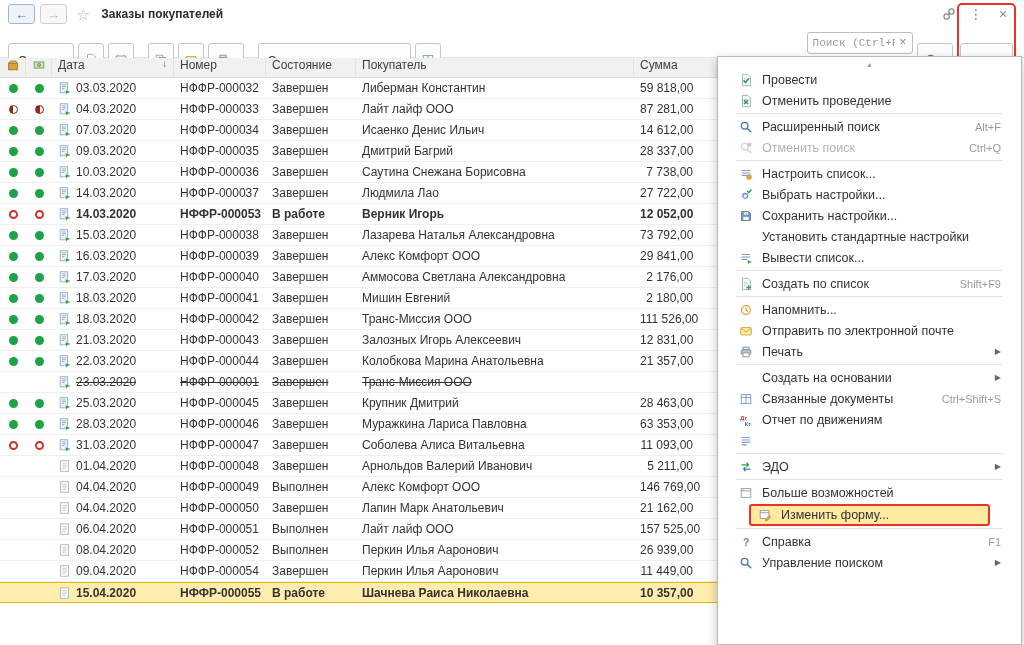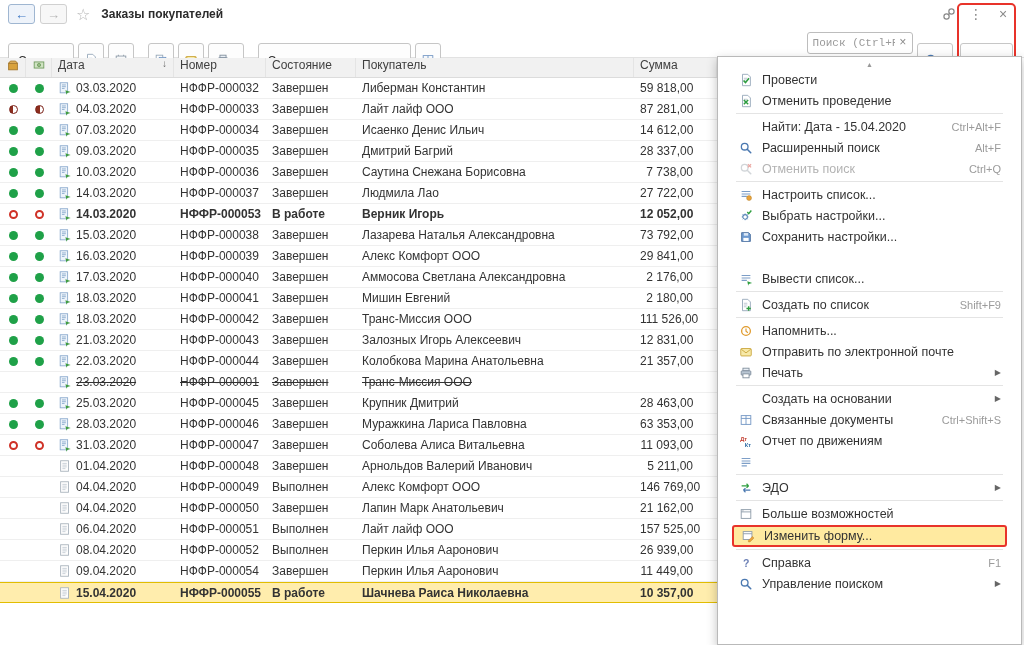--- a/index.html
+++ b/index.html
@@ -58,21 +58,21 @@
   .menu { position:absolute; top:56px; left:717px; width:305px; bottom:0; background:#fff;
           border:1px solid #b9b9b9; box-shadow:0 4px 10px rgba(0,0,0,.25); padding:2px 12px; overflow:hidden; z-index:5; }
   .scrollup { height:10px; display:flex; align-items:center; justify-content:center; color:#999; font-size:7px; }
   .mi { height:21px; display:flex; align-items:center; padding:0 8px 0 7px; gap:7px; }
   .mi .ic { width:18px; height:16px; flex:none; display:flex; align-items:center; justify-content:center; }
   .mi .lbl { flex:1; white-space:nowrap; overflow:hidden; font-size:12.5px; color:#333; }
   .mi .sc { color:#9b9b9b; font-size:11px; }
   .mi .sub { color:#666; font-size:8px; }
   .mi.disabled .lbl { color:#b3b3b3; }
   .mi.disabled .ic { opacity:.45; }
-  .mi.highlight { border:2px solid #e8332a; background:#ffeaa0; border-radius:3px; margin:1px 2px; padding-left:5px; height:22px; }
+  .mi.highlight { border:2px solid #e8332a; background:#ffeaa0; border-radius:3px; margin:1px 19px; padding-left:5px; height:22px; }
   .msep { height:1px; background:#e4e4e4; margin:2px 6px; }
 </style>
 </head>
 <body>
 
 <div class="titlebar">
   <div class="navbtn">
       <span>←</span>
     </div>
   <div class="navbtn disabled">
@@ -729,25 +729,20 @@
         <svg width="14" height="14" viewBox="0 0 16 16">
           <path d="M4 1.5h6l3 3v10H4z" fill="#fff" stroke="#94a6b8"></path>
           <path d="M5.5 6h4M5.5 8h4M5.5 10h3" stroke="#b9c4cf" fill="none"></path>
           <path d="M5.5 6.8l5 5M10.5 6.8l-5 5" stroke="#2e9e3f" stroke-width="1.6"></path>
         </svg>
       </span>
       <span class="lbl">Отменить проведение</span>
     </div>
     <div class="msep"></div>
     <div class="mi">
-      <span class="ic"></span>
-      <span class="lbl">Найти: Дата - 15.04.2020</span>
-      <span class="sc">Ctrl+Alt+F</span>
-    </div>
-    <div class="mi">
       <span class="ic">
         <svg width="14" height="14" viewBox="0 0 16 16">
           <circle cx="6.5" cy="6.5" r="3.8" fill="none" stroke="#4a78b0" stroke-width="1.5"></circle>
           <path d="M9.4 9.4l4 4" stroke="#4a78b0" stroke-width="1.8" stroke-linecap="round"></path>
         </svg>
       </span>
       <span class="lbl">Расширенный поиск</span>
       <span class="sc">Alt+F</span>
     </div>
     <div class="mi disabled">
@@ -786,20 +781,21 @@
         <svg width="14" height="14" viewBox="0 0 16 16">
           <path d="M3 3h8l2 2v8H3z" fill="#6f9bd1" stroke="#4a6f9e"></path>
           <rect x="5" y="9" width="6" height="3.5" fill="#fff"></rect>
           <rect x="5.5" y="3.5" width="5" height="3" fill="#dce8f5"></rect>
         </svg>
       </span>
       <span class="lbl">Сохранить настройки...</span>
     </div>
     <div class="mi">
       <span class="ic"></span>
+      <span class="lbl">Установить стандартные настройки</span>
     </div>
     <div class="mi">
       <span class="ic">
         <svg width="14" height="14" viewBox="0 0 16 16">
           <path d="M3 4h10M3 6.8h10M3 9.6h6" stroke="#7d9ec7" stroke-width="1.3"></path>
           <path d="M9.5 10.5l5.5 2-3.8 1.2-.7 2z" fill="#2e9e3f"></path>
         </svg>
       </span>
       <span class="lbl">Вывести список...</span>
     </div>

